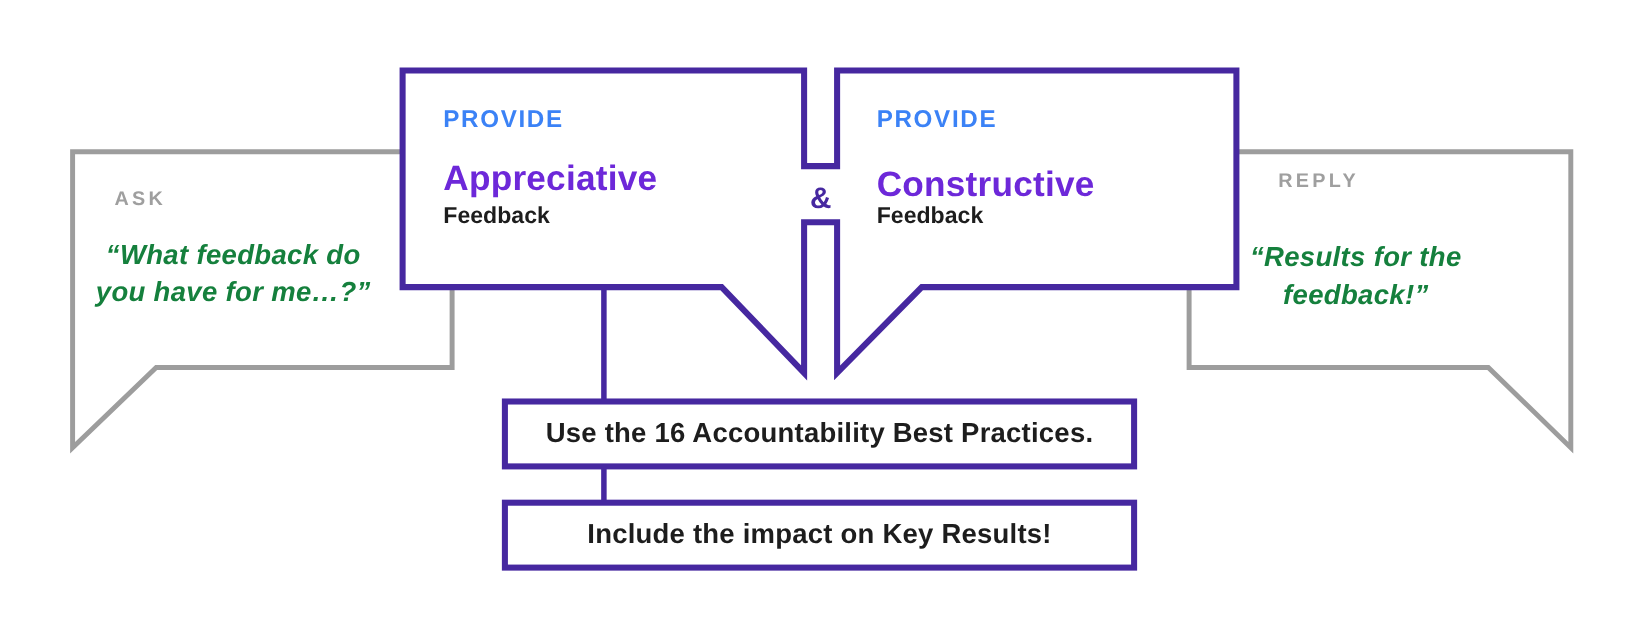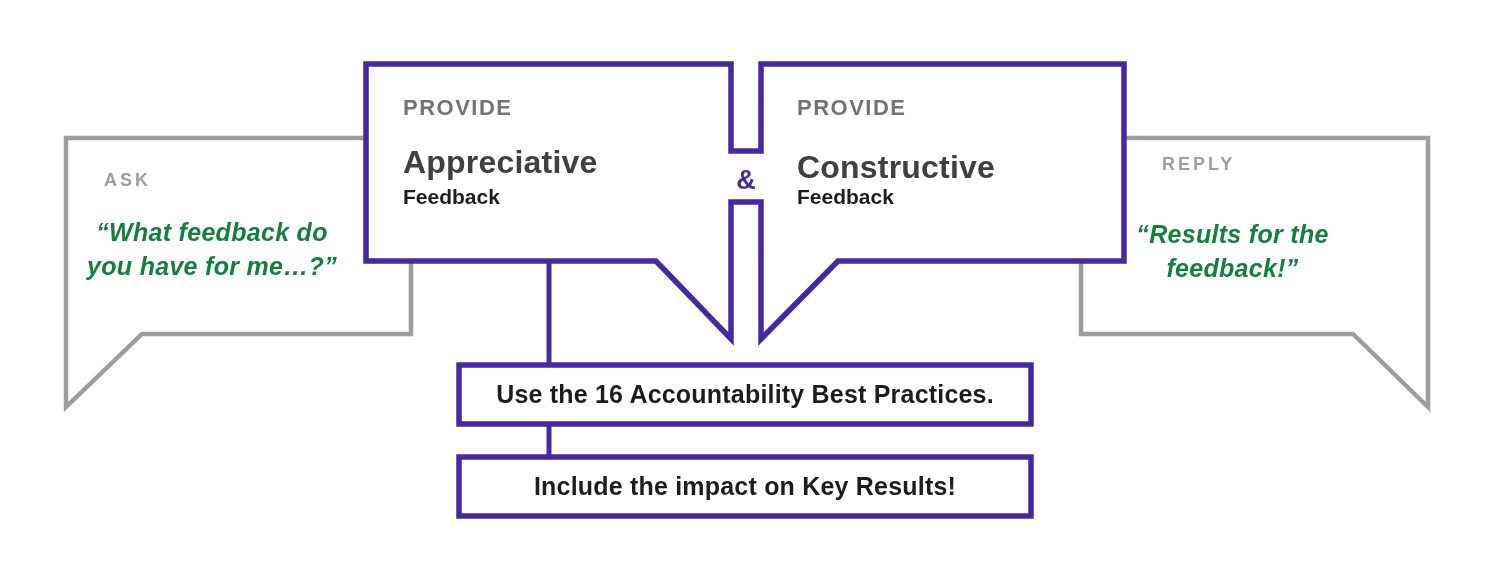--- a/index.html
+++ b/index.html
@@ -26,26 +26,26 @@
     font-style: italic;
     color: #15803d;
     text-align: center;
     line-height: 34px;
     letter-spacing: 0.3px;
   }
   .provide-label {
     font-size: 22px;
     font-weight: bold;
     letter-spacing: 1.5px;
-    color: #737373;
+    color: #3b82f6;
   }
   .box-title {
     font-size: 32px;
     font-weight: bold;
-    color: #404040;
+    color: #6d28d9;
     letter-spacing: 0.2px;
     text-align: right;
   }
   .box-subtitle {
     font-size: 21px;
     font-weight: bold;
     color: #1d1d1d;
   }
   .amp {
     font-size: 27px;

